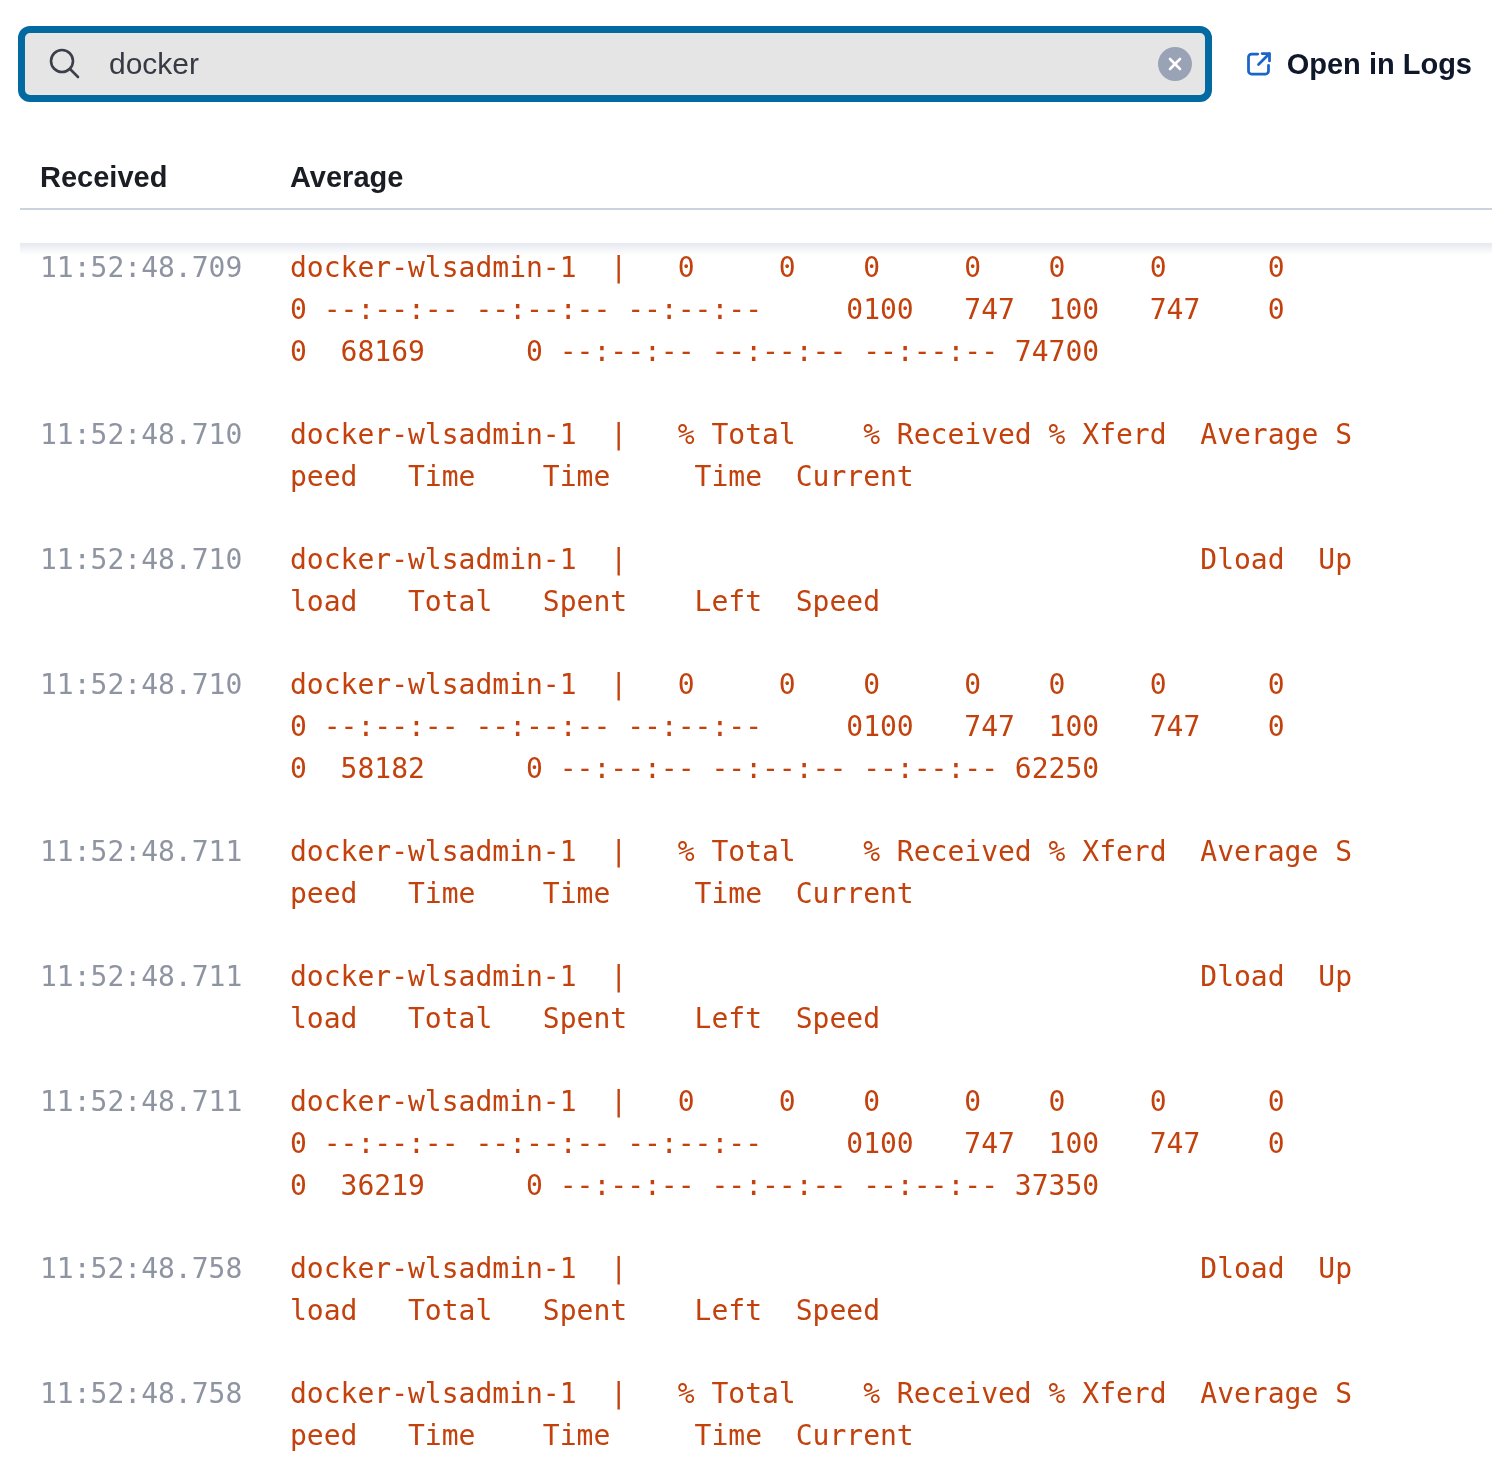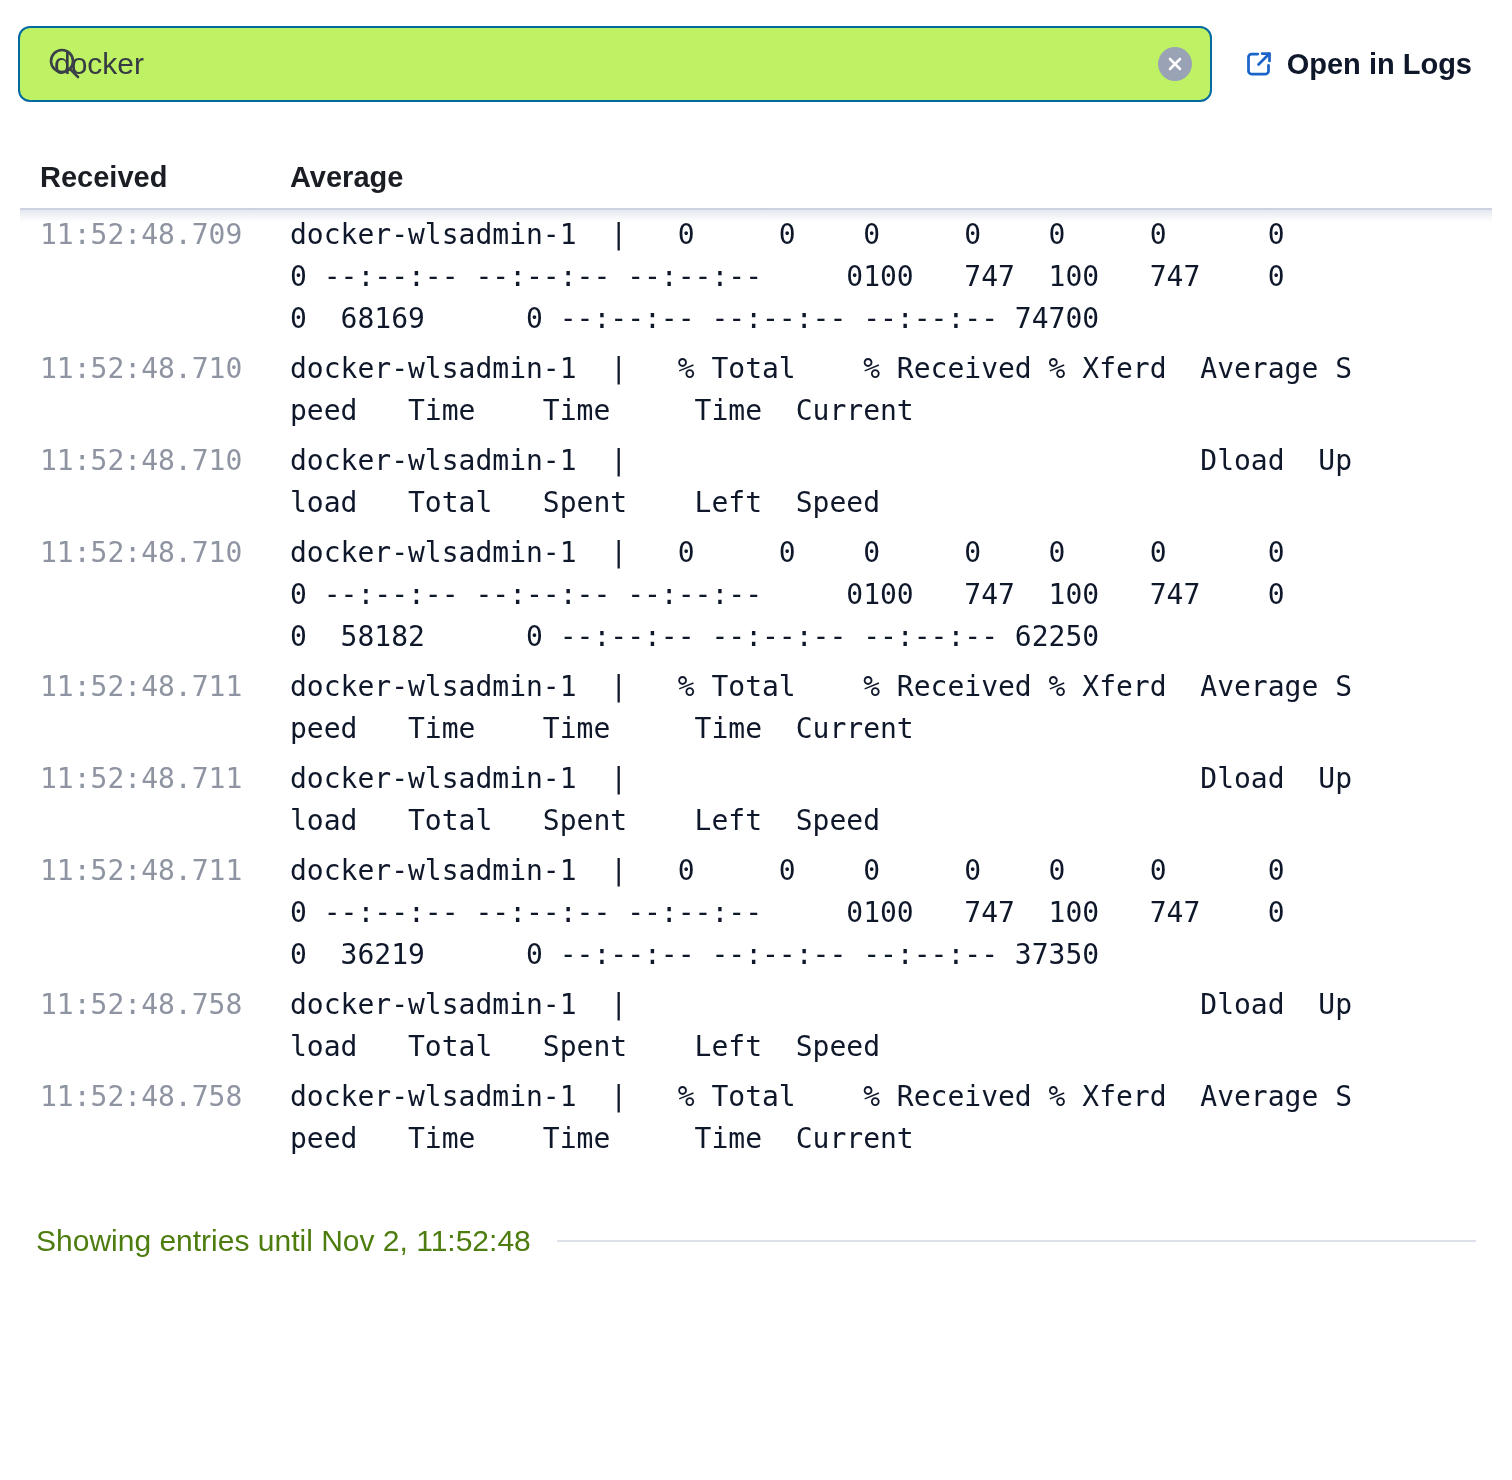--- a/index.html
+++ b/index.html
@@ -10,26 +10,26 @@
   }
 
   
   .topbar {
     display: flex; align-items: center;
     padding: 26px 40px 0 18px;
   }
   .search-box { position: relative; flex: 1; }
   .search-input {
     width: 100%; height: 76px; box-sizing: border-box;
-    background: #bef264;
-    border: 2px solid #0369a1;
+    background: #e5e5e5;
+    border: 7px solid #0369a1;
     border-radius: 12px;
     font-family: "Liberation Sans", sans-serif;
     font-size: 30px; color: #353a44;
-    padding: 0 76px 0 34px;
+    padding: 0 76px 0 84px;
     outline: none;
   }
   .search-icon {
     position: absolute; left: 30px; top: 50%; transform: translateY(-50%);
     width: 34px; height: 34px; display: flex;
   }
   .clear-btn {
     position: absolute; right: 20px; top: 50%; transform: translateY(-50%);
     width: 34px; height: 34px; border-radius: 50%;
     background: #9aa3b5; border: none; padding: 0;
@@ -57,27 +57,27 @@
   .tbody { position: relative; }
   .head-shadow {
     position: absolute; left: 0; right: 0; top: 0; height: 12px;
     background: linear-gradient(to bottom, rgba(160,173,196,0.28), rgba(160,173,196,0));
     pointer-events: none;
   }
   .row {
     display: flex;
     padding: 4px 20px;
     font-family: "DejaVu Sans Mono", monospace;
-    font-size: 28px; line-height: 42px;
+    font-size: 28px; line-height: 42px; margin-top: 33px;
   }
   .row:first-of-type { padding-top: 6px; }
   .ts { width: 250px; flex-shrink: 0; color: #8e94a1; white-space: pre; }
   .msg {
     width: calc(63ch + 1px);
-    color: #0f172a;
+    color: #c2410c;
     white-space: pre-wrap;
     word-break: break-all;
   }
 
   
   .footer {
     display: flex; align-items: center;
     margin: 60px 36px 0 36px;
     font-size: 30px; color: #4d7c0f;
   }

